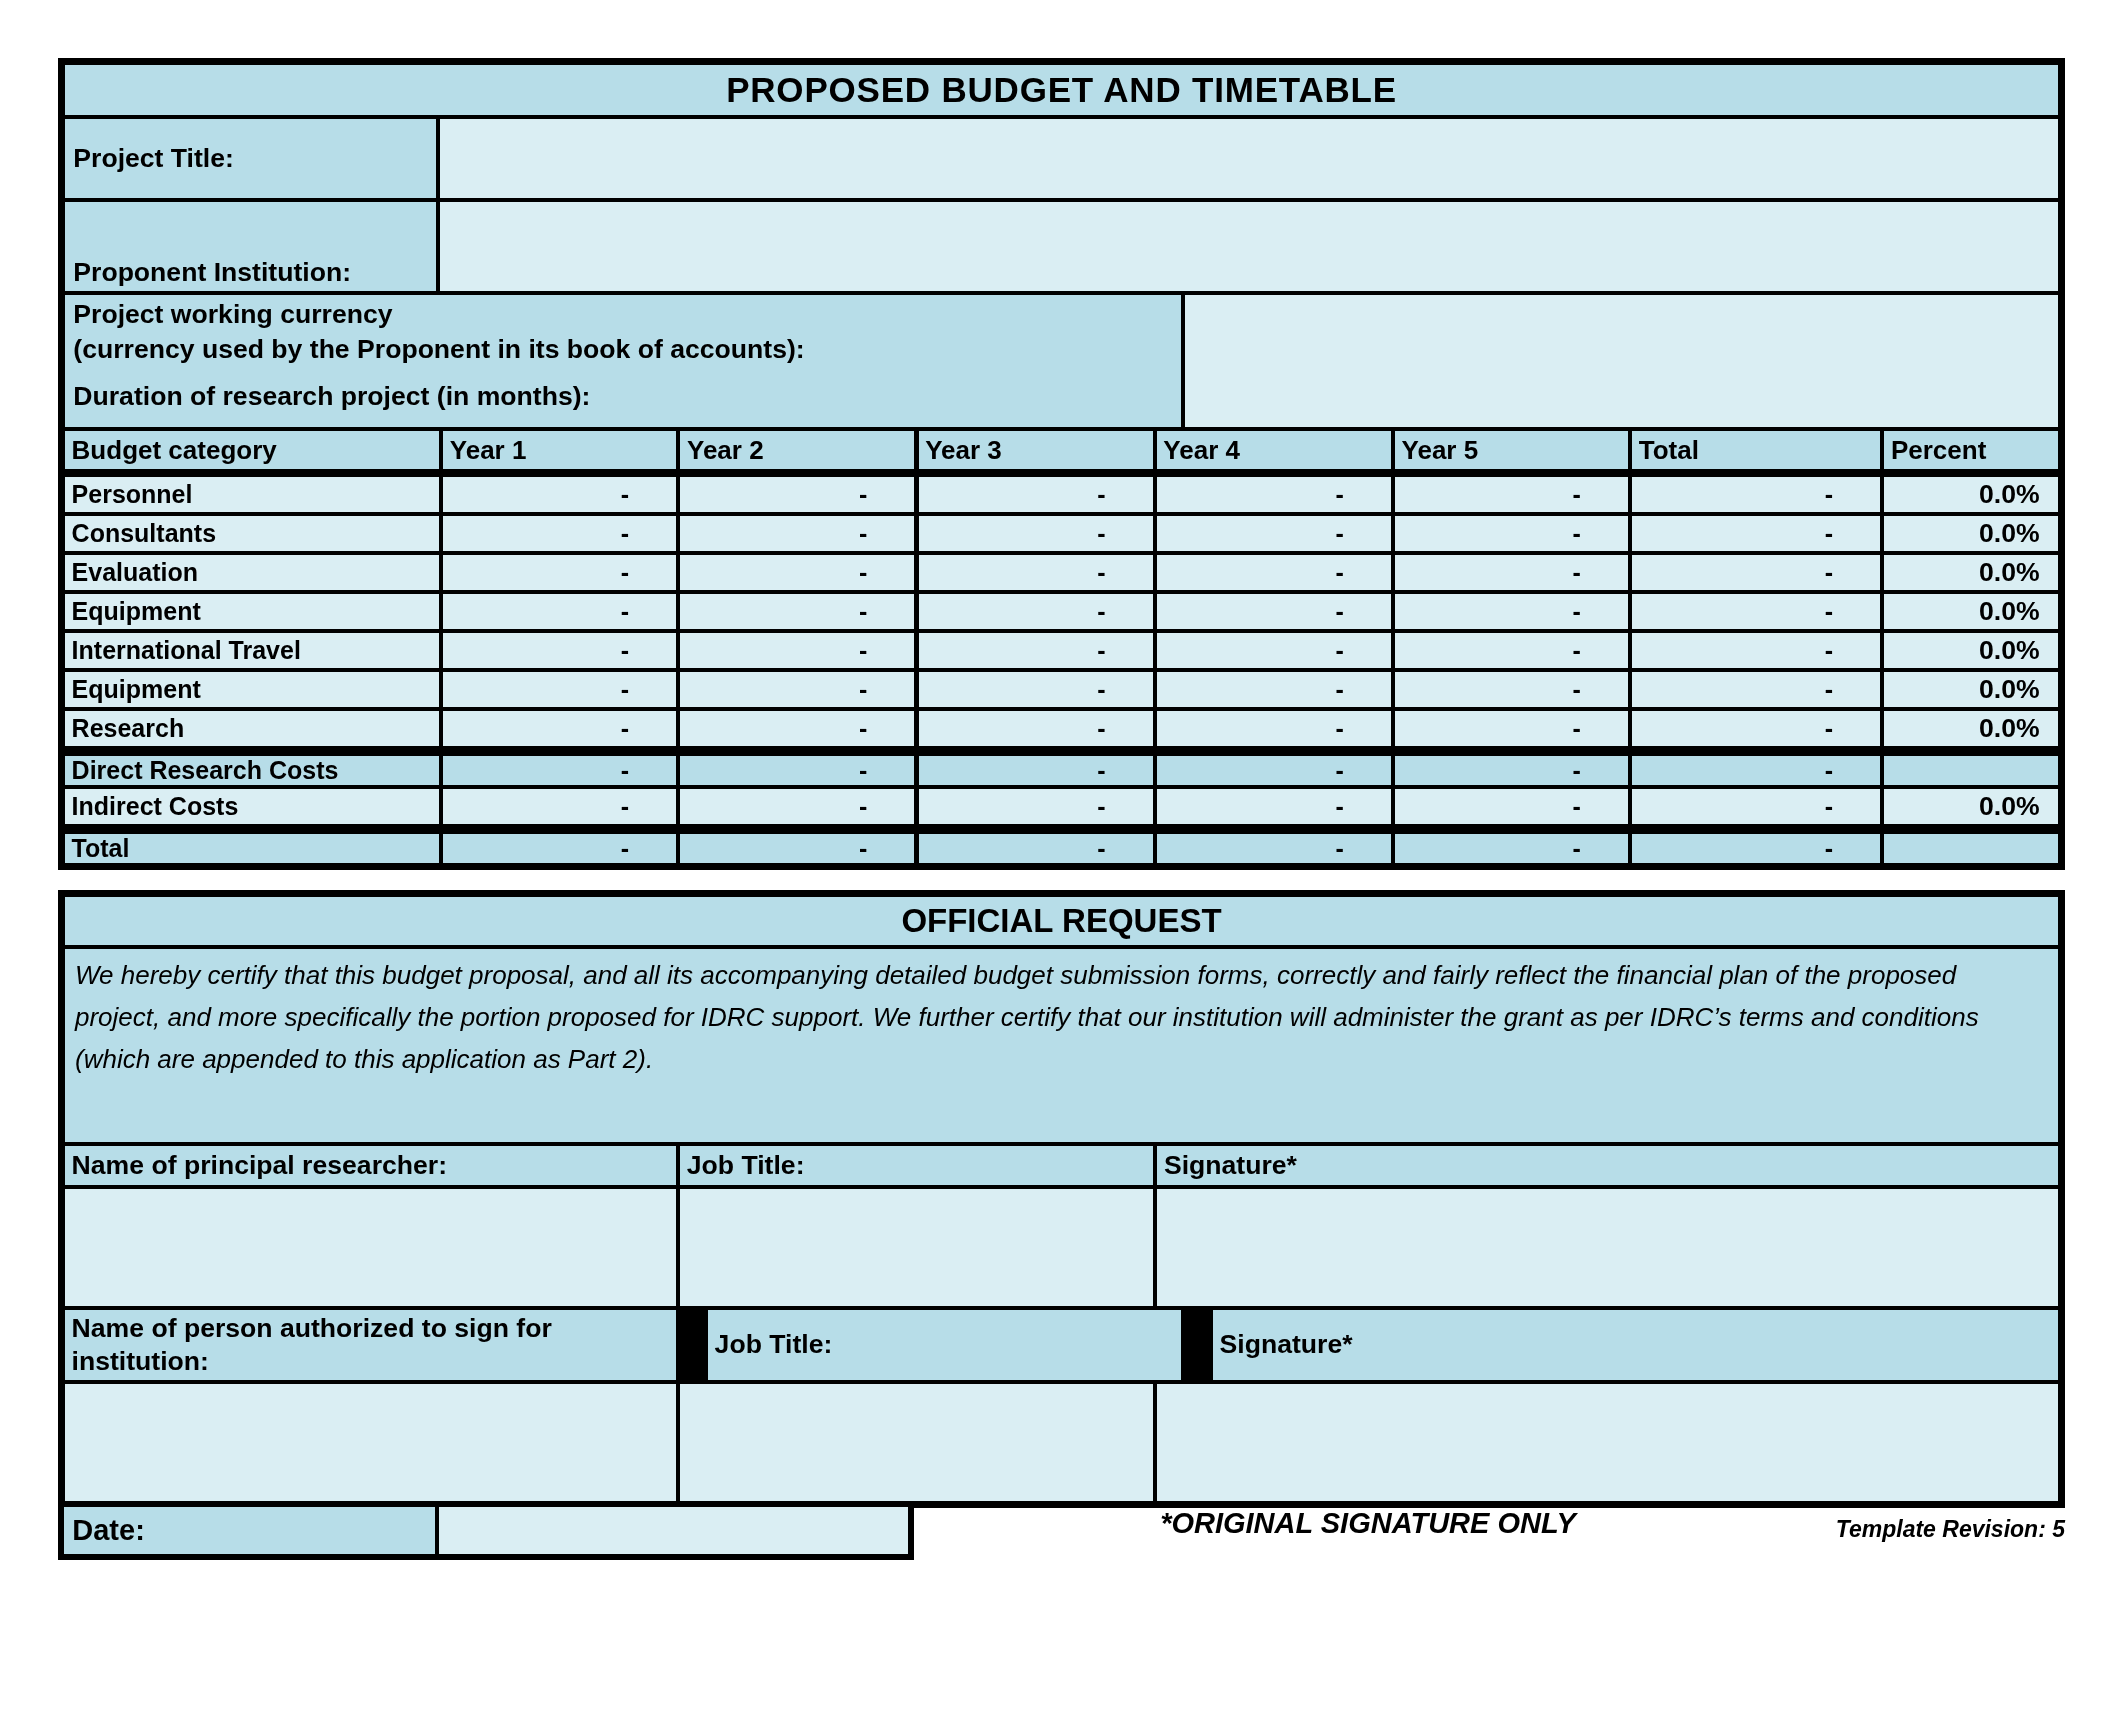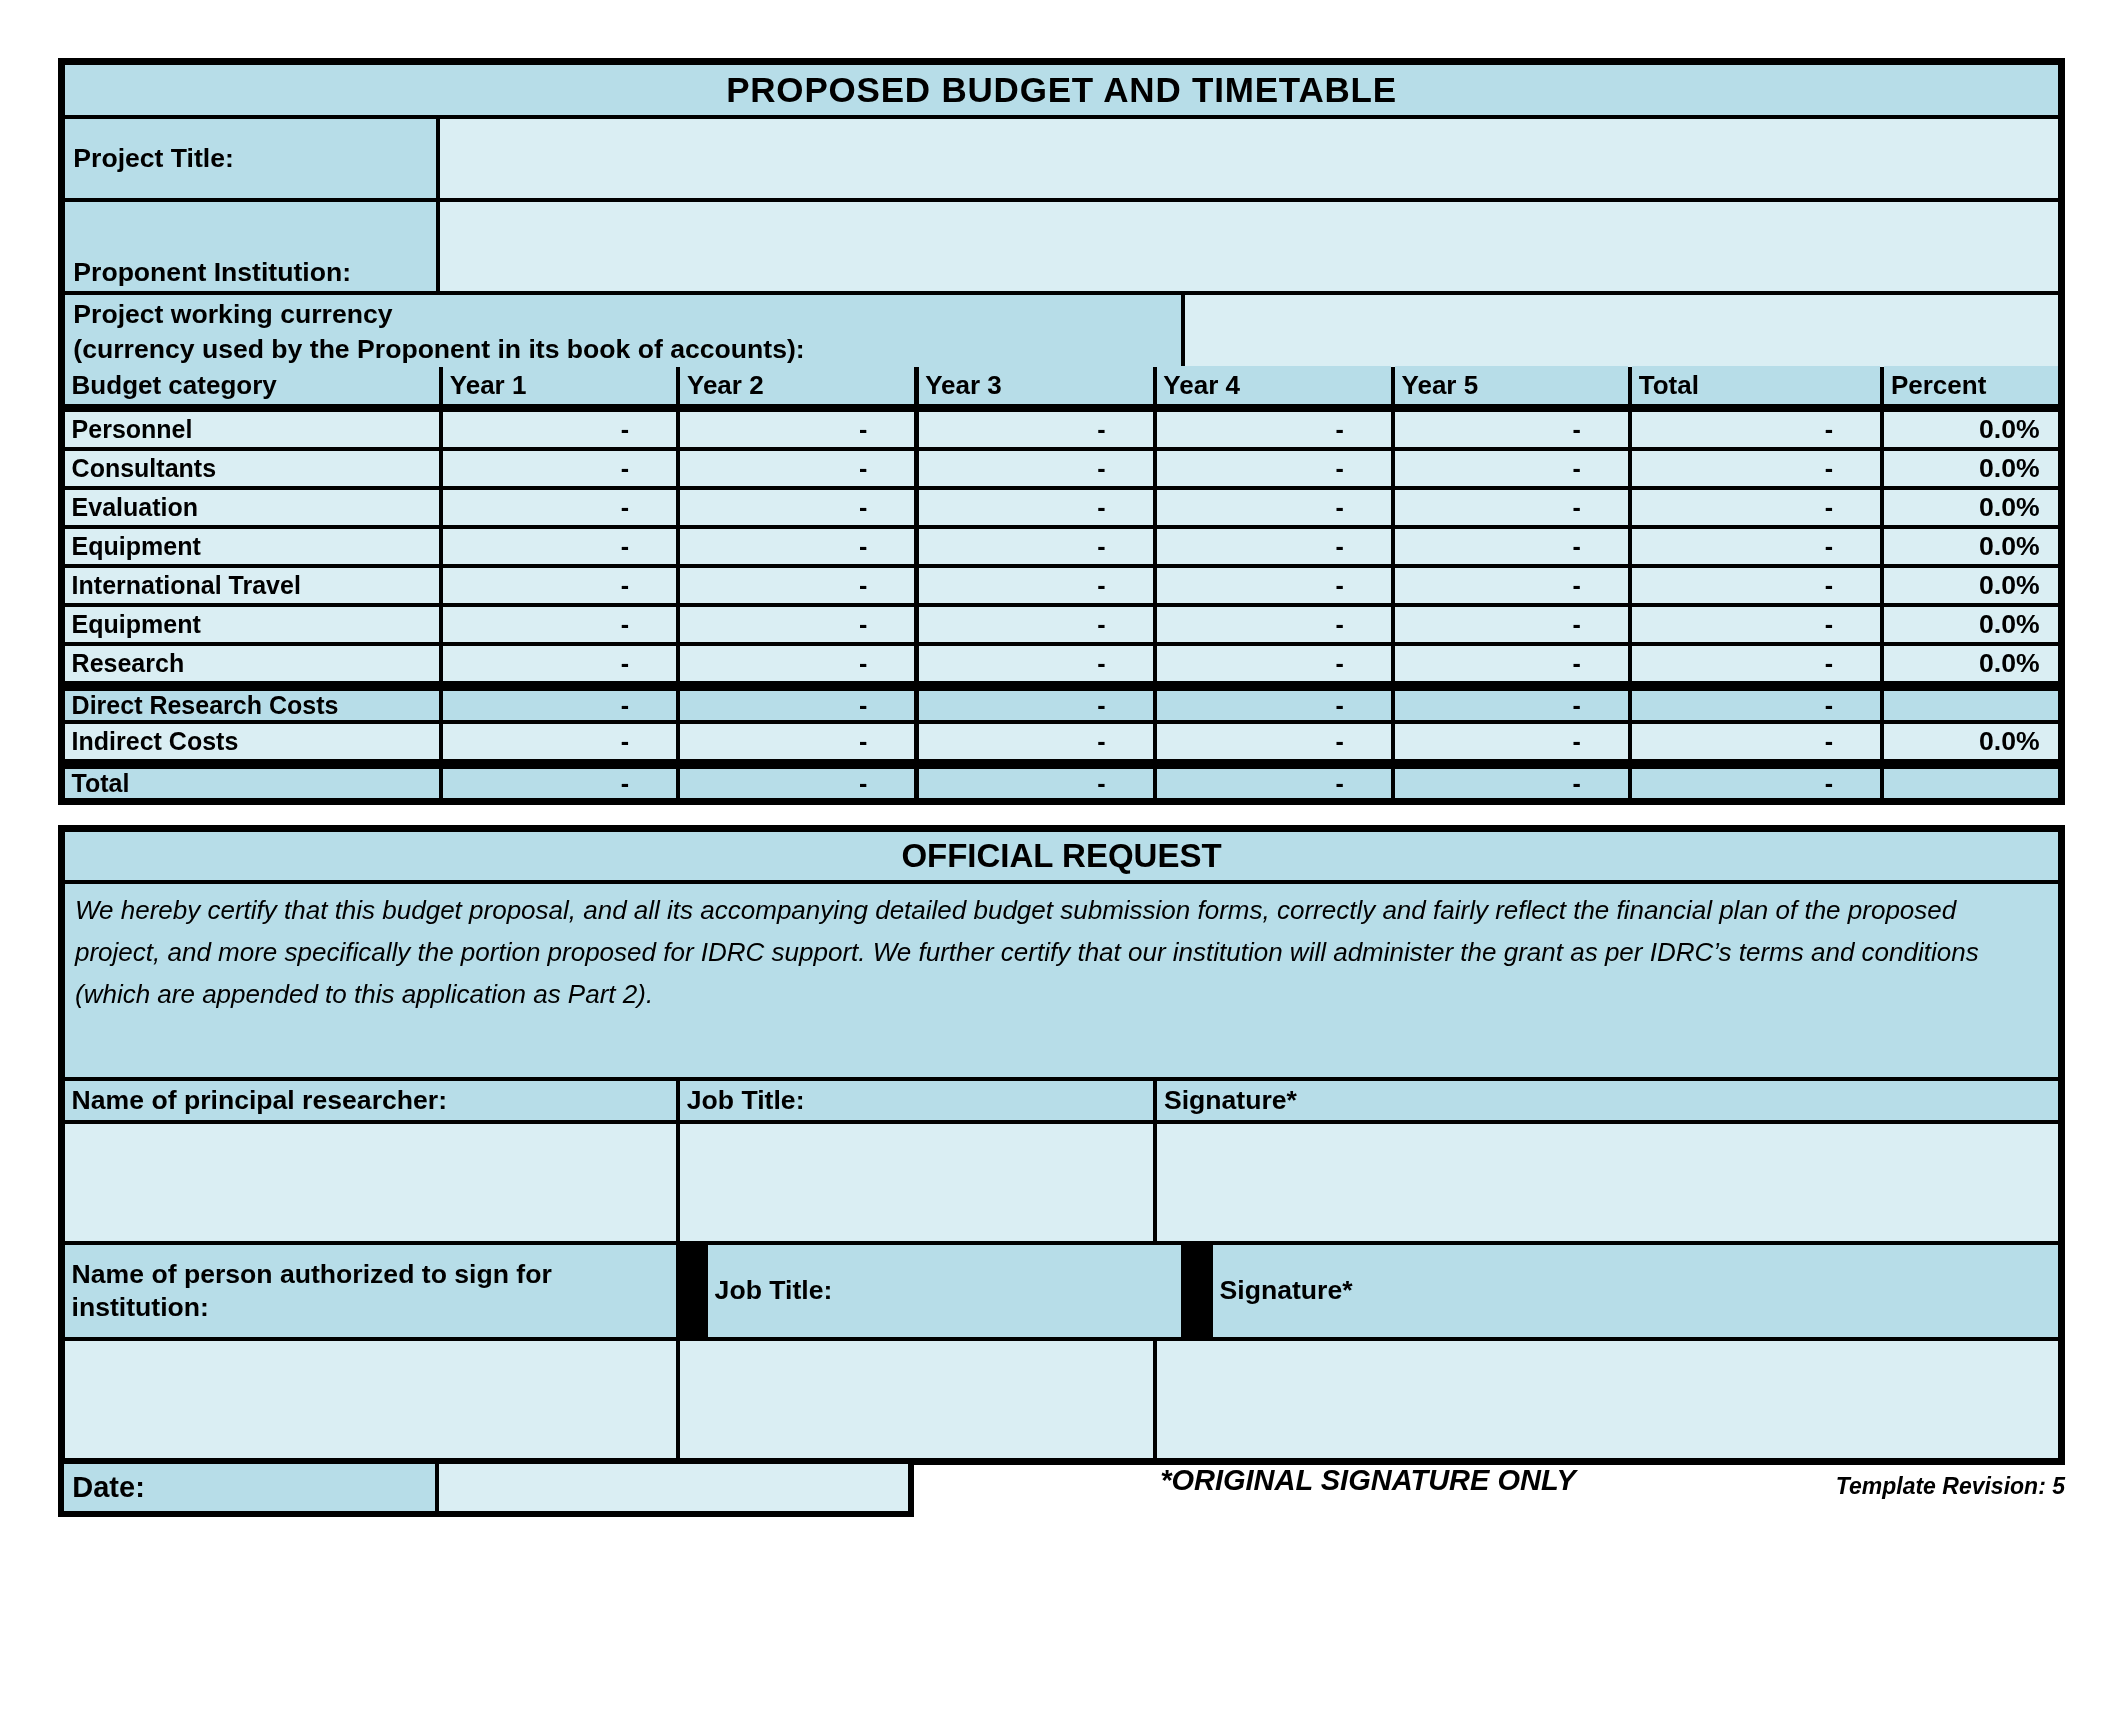--- a/index.html
+++ b/index.html
@@ -49,21 +49,21 @@
   
   .t2 { margin-top:20px; }
   .or-title { height:48px; }
   .or-title .cell { background:#b7dde8; justify-content:center; font-weight:bold; font-size:33px; }
   .or-par { height:197px; }
   .or-par .cell { background:#b7dde8; font-style:italic; font-size:26px; line-height:1.62;
                   padding:5px 13.3px 0 10px; align-items:flex-start; display:block; }
   .or-cols { grid-template-columns:611px 473px 1fr; }
   .or-head { height:43px; }
   .or-head .cell { background:#b7dde8; font-weight:bold; font-size:26.6px; padding-left:6.6px; line-height:1.25; }
-  .or-head2 { height:96px;gap:32px; }
+  .or-head2 { height:74px;gap:32px; }
   .or-empty { height:121px; }
 
   
   .bottom { position:relative; margin-top:-7.5px; height:91px; }
   .date-tbl { width:856px; border:6.6px solid #000; background:#000; }
   .date-row { grid-template-columns:371px 1fr; height:47px; }
   .date-row .lab { font-size:29px; }
   .sig-note { position:absolute; left:1310px; top:6.6px; transform:translateX(-50%);
               font-style:italic; font-weight:bold; font-size:29px; white-space:nowrap; }
   .revision { position:absolute; right:0; top:15px; font-style:italic; font-weight:bold; font-size:23px; white-space:nowrap; }
@@ -91,20 +91,24 @@
       </div>
 
       <div class="r row-currency">
         <div class="cell lab">
           <div>Project working currency</div>
           <div>(currency used by the Proponent in its book of accounts):</div>
         </div>
         <div class="cell val"></div>
       </div>
 
+      <div class="r row-duration">
+        <div class="cell lab">Duration of research project (in months):</div>
+        <div class="cell val"></div>
+      </div>
 
 
       <div class="r bgrid bhead" id="budget-head">
           <div class="cell">Budget category</div>
           <div class="cell">Year 1</div>
           <div class="cell">Year 2</div>
           <div class="cell">Year 3</div>
           <div class="cell">Year 4</div>
           <div class="cell">Year 5</div>
           <div class="cell">Total</div>

